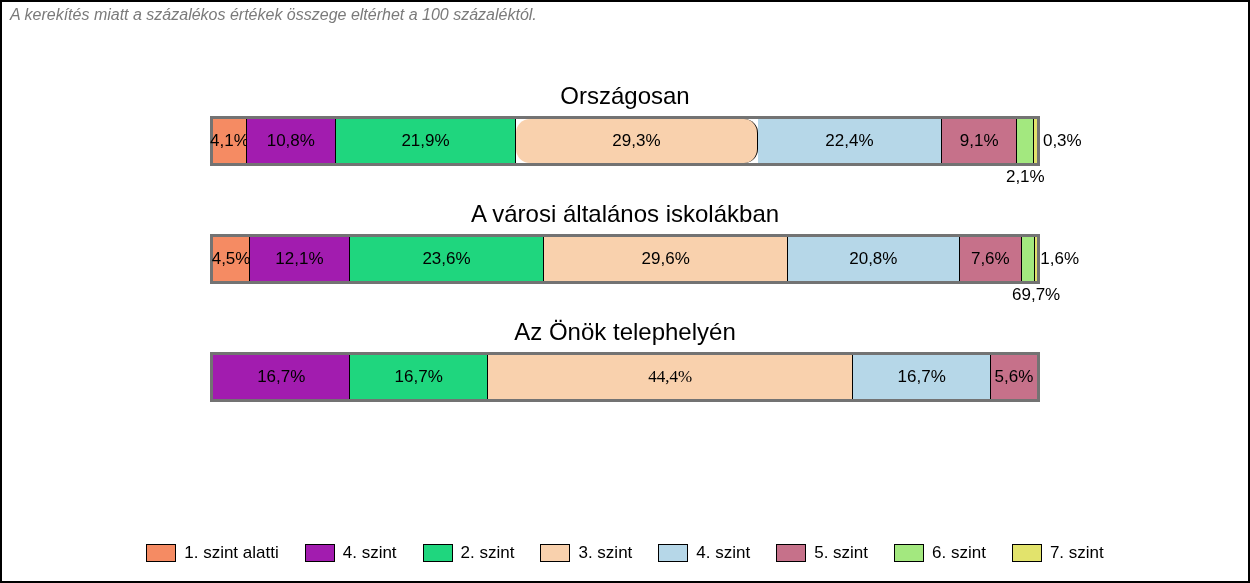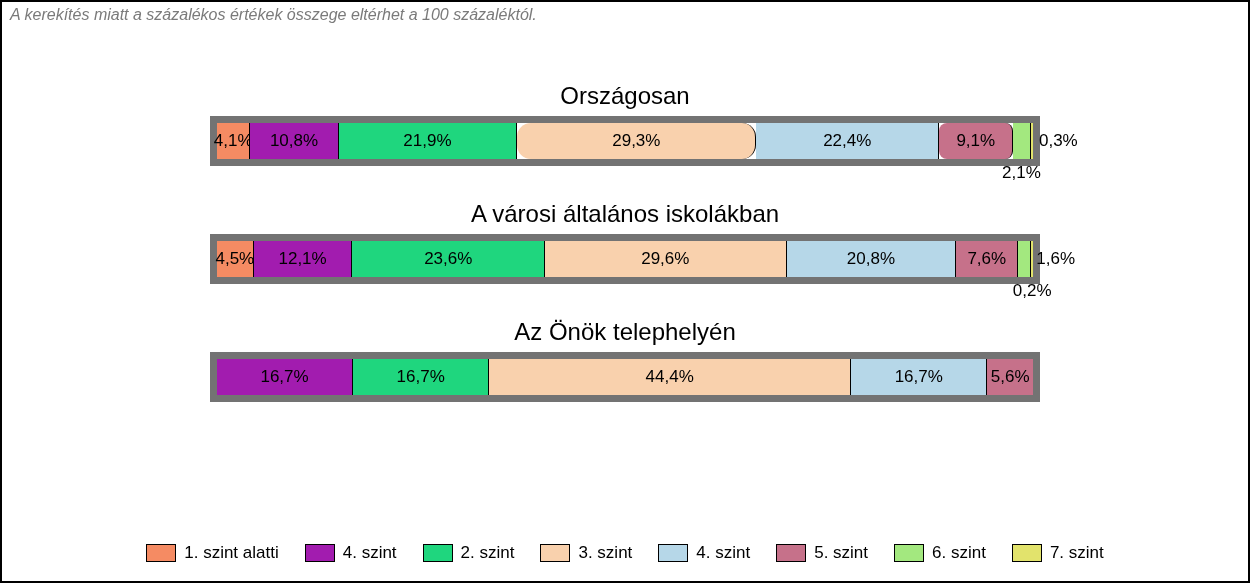--- a/index.html
+++ b/index.html
@@ -21,21 +21,21 @@
   }
   .chart-area{
     position:absolute;top:80px;left:0;right:0;
   }
   .row{ text-align:center; margin-bottom:34px;}
   .row .title{
     font-size:24px;color:#000;margin-bottom:6px;
   }
   .bar{
     width:830px;height:50px;margin:0 auto;
-    display:flex;border:7px solid #737373;box-sizing:border-box;
+    display:flex;border:3px solid #737373;box-sizing:border-box;
     position:relative;
   }
   .seg{
     height:100%;
     border-right:1px solid #000;
     box-sizing:border-box;
     display:flex;align-items:center;justify-content:center;
     font-size:17px;color:#000;white-space:nowrap;
     position:relative;
   }
@@ -71,21 +71,21 @@
 
   <div class="chart-area" id="chart-area">
       <div class="row">
         <div class="title">Országosan</div>
         <div class="bar">
           <div class="seg c0" style="width: 4.1%;">4,1%</div>
           <div class="seg c1" style="width: 10.8%;">10,8%</div>
           <div class="seg c2" style="width: 21.9%;">21,9%</div>
           <div class="seg c3" style="width: 29.3%; border-radius: 14px;">29,3%</div>
           <div class="seg c4" style="width: 22.4%;">22,4%</div>
-          <div class="seg c5" style="width: 9.1%; border-radius: 8px;">9,1%</div>
+          <div class="seg c5" style="width: 9.1%;">9,1%</div>
           <div class="seg c6" style="width: 2.1%;">
             <div class="outlabel" style="top: calc(100% + 4px); left: 50%; transform: translateX(-50%);">2,1%</div>
           </div>
           <div class="seg c7" style="width: 0.3%;">
             <div class="outlabel" style="left: calc(100% + 6px); top: 50%; transform: translateY(-50%);">0,3%</div>
           </div>
         </div>
       </div>
       <div class="row">
         <div class="title">A városi általános iskolákban</div>
@@ -93,30 +93,30 @@
           <div class="seg c0" style="width: 4.5%;">4,5%</div>
           <div class="seg c1" style="width: 12.1%;">12,1%</div>
           <div class="seg c2" style="width: 23.6%;">23,6%</div>
           <div class="seg c3" style="width: 29.6%;">29,6%</div>
           <div class="seg c4" style="width: 20.8%;">20,8%</div>
           <div class="seg c5" style="width: 7.6%;">7,6%</div>
           <div class="seg c6" style="width: 1.6%;">
             <div class="outlabel" style="left: calc(100% + 6px); top: 50%; transform: translateY(-50%);">1,6%</div>
           </div>
           <div class="seg c7" style="width: 0.2%;">
-            <div class="outlabel" style="top: calc(100% + 4px); left: 50%; transform: translateX(-50%);">0,2%</div>
+            <div class="outlabel" style="top: calc(100% + 4px); left: 50%; transform: translateX(-50%);">69,7%</div>
           </div>
         </div>
       </div>
       <div class="row">
         <div class="title">Az Önök telephelyén</div>
         <div class="bar">
           <div class="seg c1" style="width: 16.6833%;">16,7%</div>
           <div class="seg c2" style="width: 16.6833%;">16,7%</div>
-          <div class="seg c3" style="width: 44.3556%;">44,4%</div>
+          <div class="seg c3" style="width: 44.3556%; font-family: Liberation Serif, serif;">44,4%</div>
           <div class="seg c4" style="width: 16.6833%;">16,7%</div>
           <div class="seg c5" style="width: 5.59441%;">5,6%</div>
         </div>
       </div>
     </div>
 
   <div class="legend" id="legend">
       <div class="item">
         <div class="swatch c0"></div>
         <span>1. szint alatti</span>

